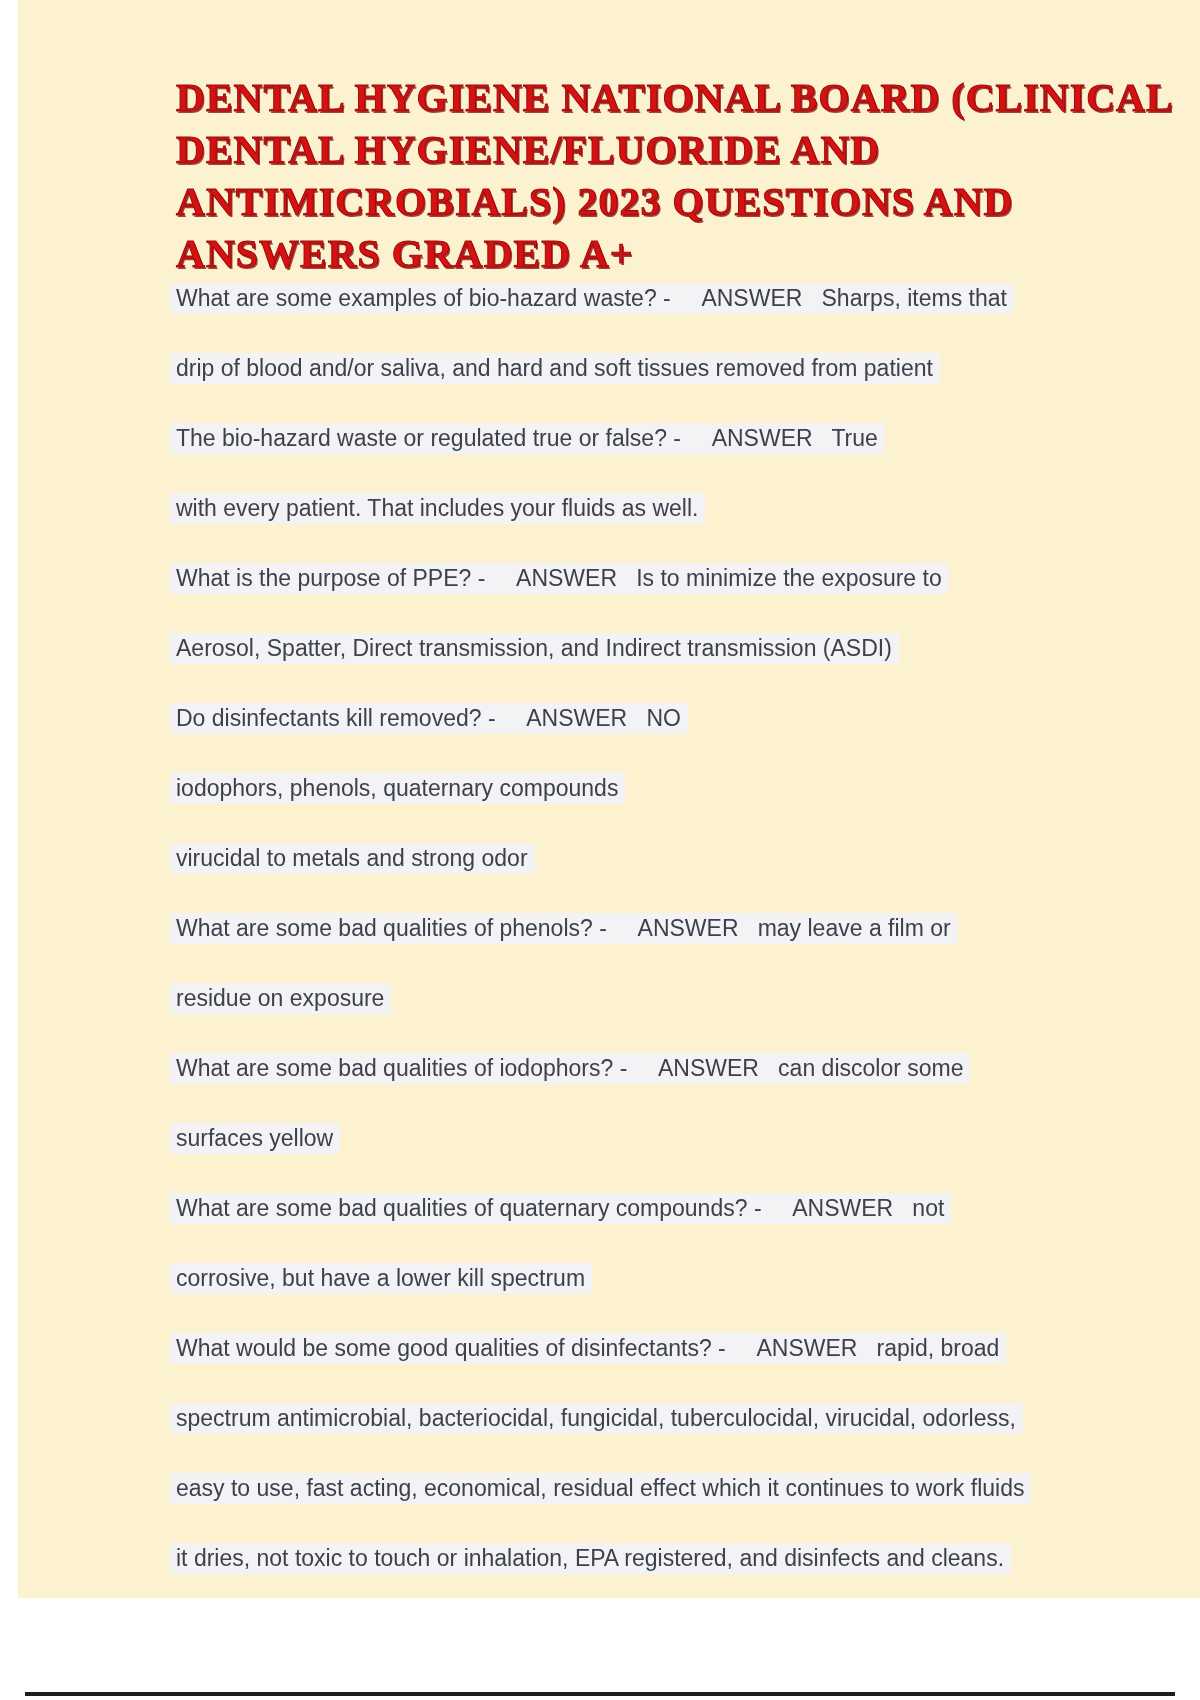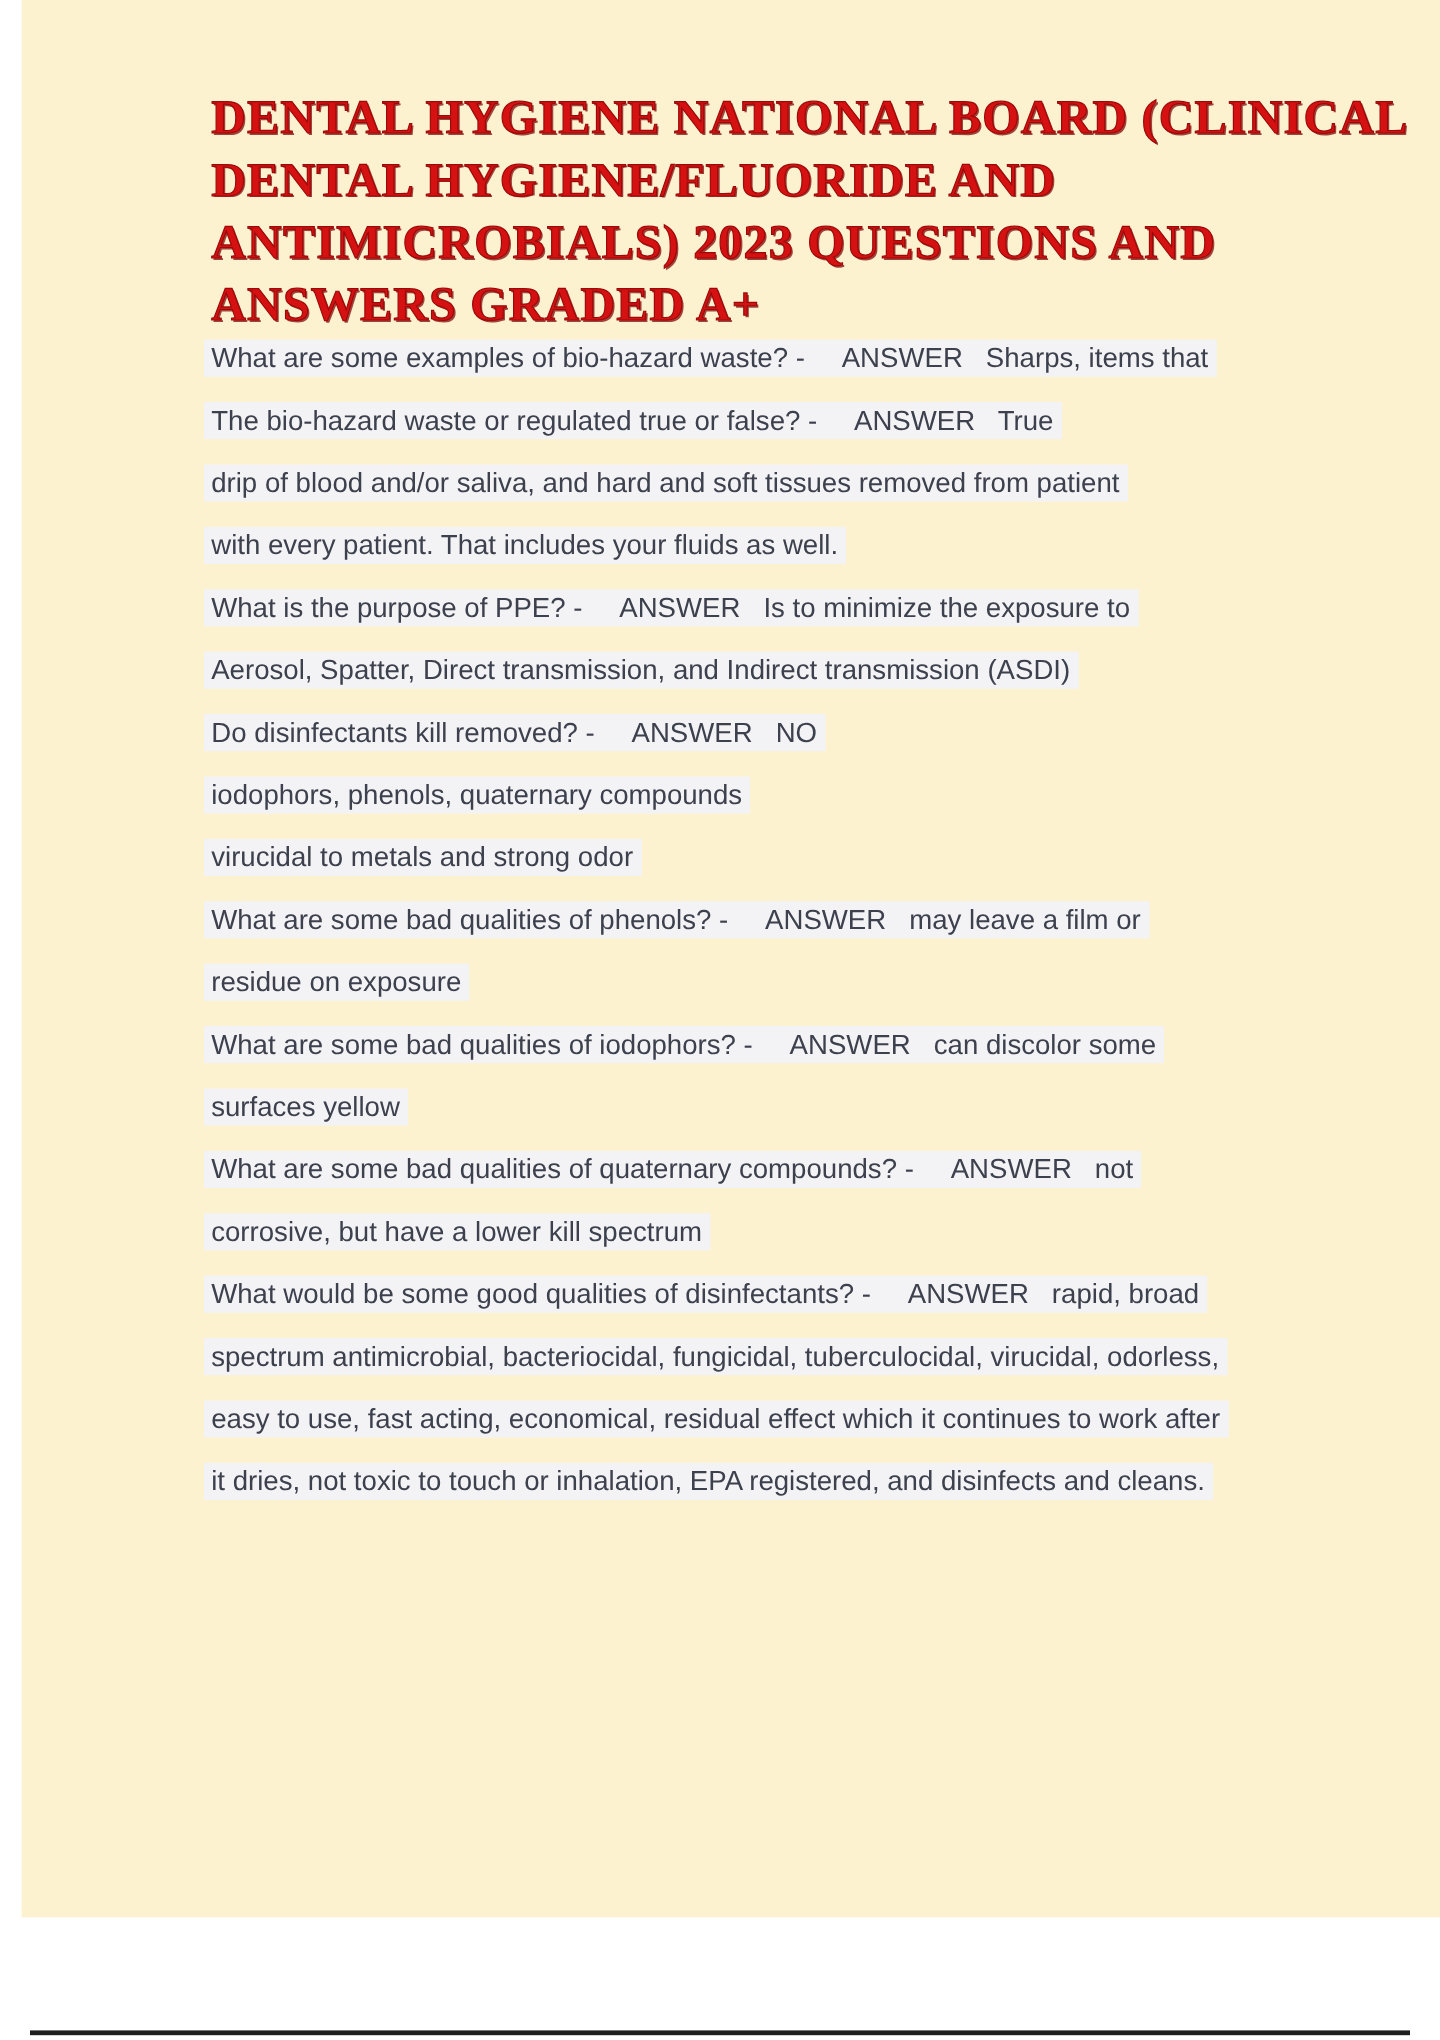--- a/index.html
+++ b/index.html
@@ -44,21 +44,21 @@
     display: block;
     white-space: pre;
   }
   .body-lines {
     position: absolute;
     left: 152px;
     top: 283px;
     width: 1000px;
   }
   .line {
-    height: 52px;
+    height: 70px;
   }
   .hl {
     display: inline-block;
     white-space: pre;
     background: var(--highlight, #F3F3F5);
     color: var(--body-text, #3D414D);
     font-size: 23px;
     line-height: 31px;
     padding: 0 7px 0 6px;
   }
@@ -87,37 +87,37 @@
 
     <h1 class="doc-title">
       <span class="t-line">DENTAL HYGIENE NATIONAL BOARD (CLINICAL</span>
       <span class="t-line">DENTAL HYGIENE/FLUORIDE AND</span>
       <span class="t-line">ANTIMICROBIALS) 2023 QUESTIONS AND</span>
       <span class="t-line">ANSWERS GRADED A+</span>
     </h1>
 
     <div class="body-lines">
       <div class="line"><span class="hl">What are some examples of bio-hazard waste? -     ANSWER   Sharps, items that</span></div>
+      <div class="line"><span class="hl">drip of blood and/or saliva, and hard and soft tissues removed from patient</span></div>
       <div class="line"><span class="hl">The bio-hazard waste or regulated true or false? -     ANSWER   True</span></div>
-      <div class="line"><span class="hl">drip of blood and/or saliva, and hard and soft tissues removed from patient</span></div>
       <div class="line"><span class="hl">with every patient. That includes your fluids as well.</span></div>
       <div class="line"><span class="hl">What is the purpose of PPE? -     ANSWER   Is to minimize the exposure to</span></div>
       <div class="line"><span class="hl">Aerosol, Spatter, Direct transmission, and Indirect transmission (ASDI)</span></div>
       <div class="line"><span class="hl">Do disinfectants kill removed? -     ANSWER   NO</span></div>
       <div class="line"><span class="hl">iodophors, phenols, quaternary compounds</span></div>
       <div class="line"><span class="hl">virucidal to metals and strong odor</span></div>
       <div class="line"><span class="hl">What are some bad qualities of phenols? -     ANSWER   may leave a film or</span></div>
       <div class="line"><span class="hl">residue on exposure</span></div>
       <div class="line"><span class="hl">What are some bad qualities of iodophors? -     ANSWER   can discolor some</span></div>
       <div class="line"><span class="hl">surfaces yellow</span></div>
       <div class="line"><span class="hl">What are some bad qualities of quaternary compounds? -     ANSWER   not</span></div>
       <div class="line"><span class="hl">corrosive, but have a lower kill spectrum</span></div>
       <div class="line"><span class="hl">What would be some good qualities of disinfectants? -     ANSWER   rapid, broad</span></div>
       <div class="line"><span class="hl">spectrum antimicrobial, bacteriocidal, fungicidal, tuberculocidal, virucidal, odorless,</span></div>
-      <div class="line"><span class="hl">easy to use, fast acting, economical, residual effect which it continues to work after</span></div>
+      <div class="line"><span class="hl">easy to use, fast acting, economical, residual effect which it continues to work fluids</span></div>
       <div class="line"><span class="hl">it dries, not toxic to touch or inhalation, EPA registered, and disinfects and cleans.</span></div>
     </div>
   </div>
 
   <div class="footer-band">
     <div class="footer-rule"></div>
   </div>
 </div>
 
 </body></html>

